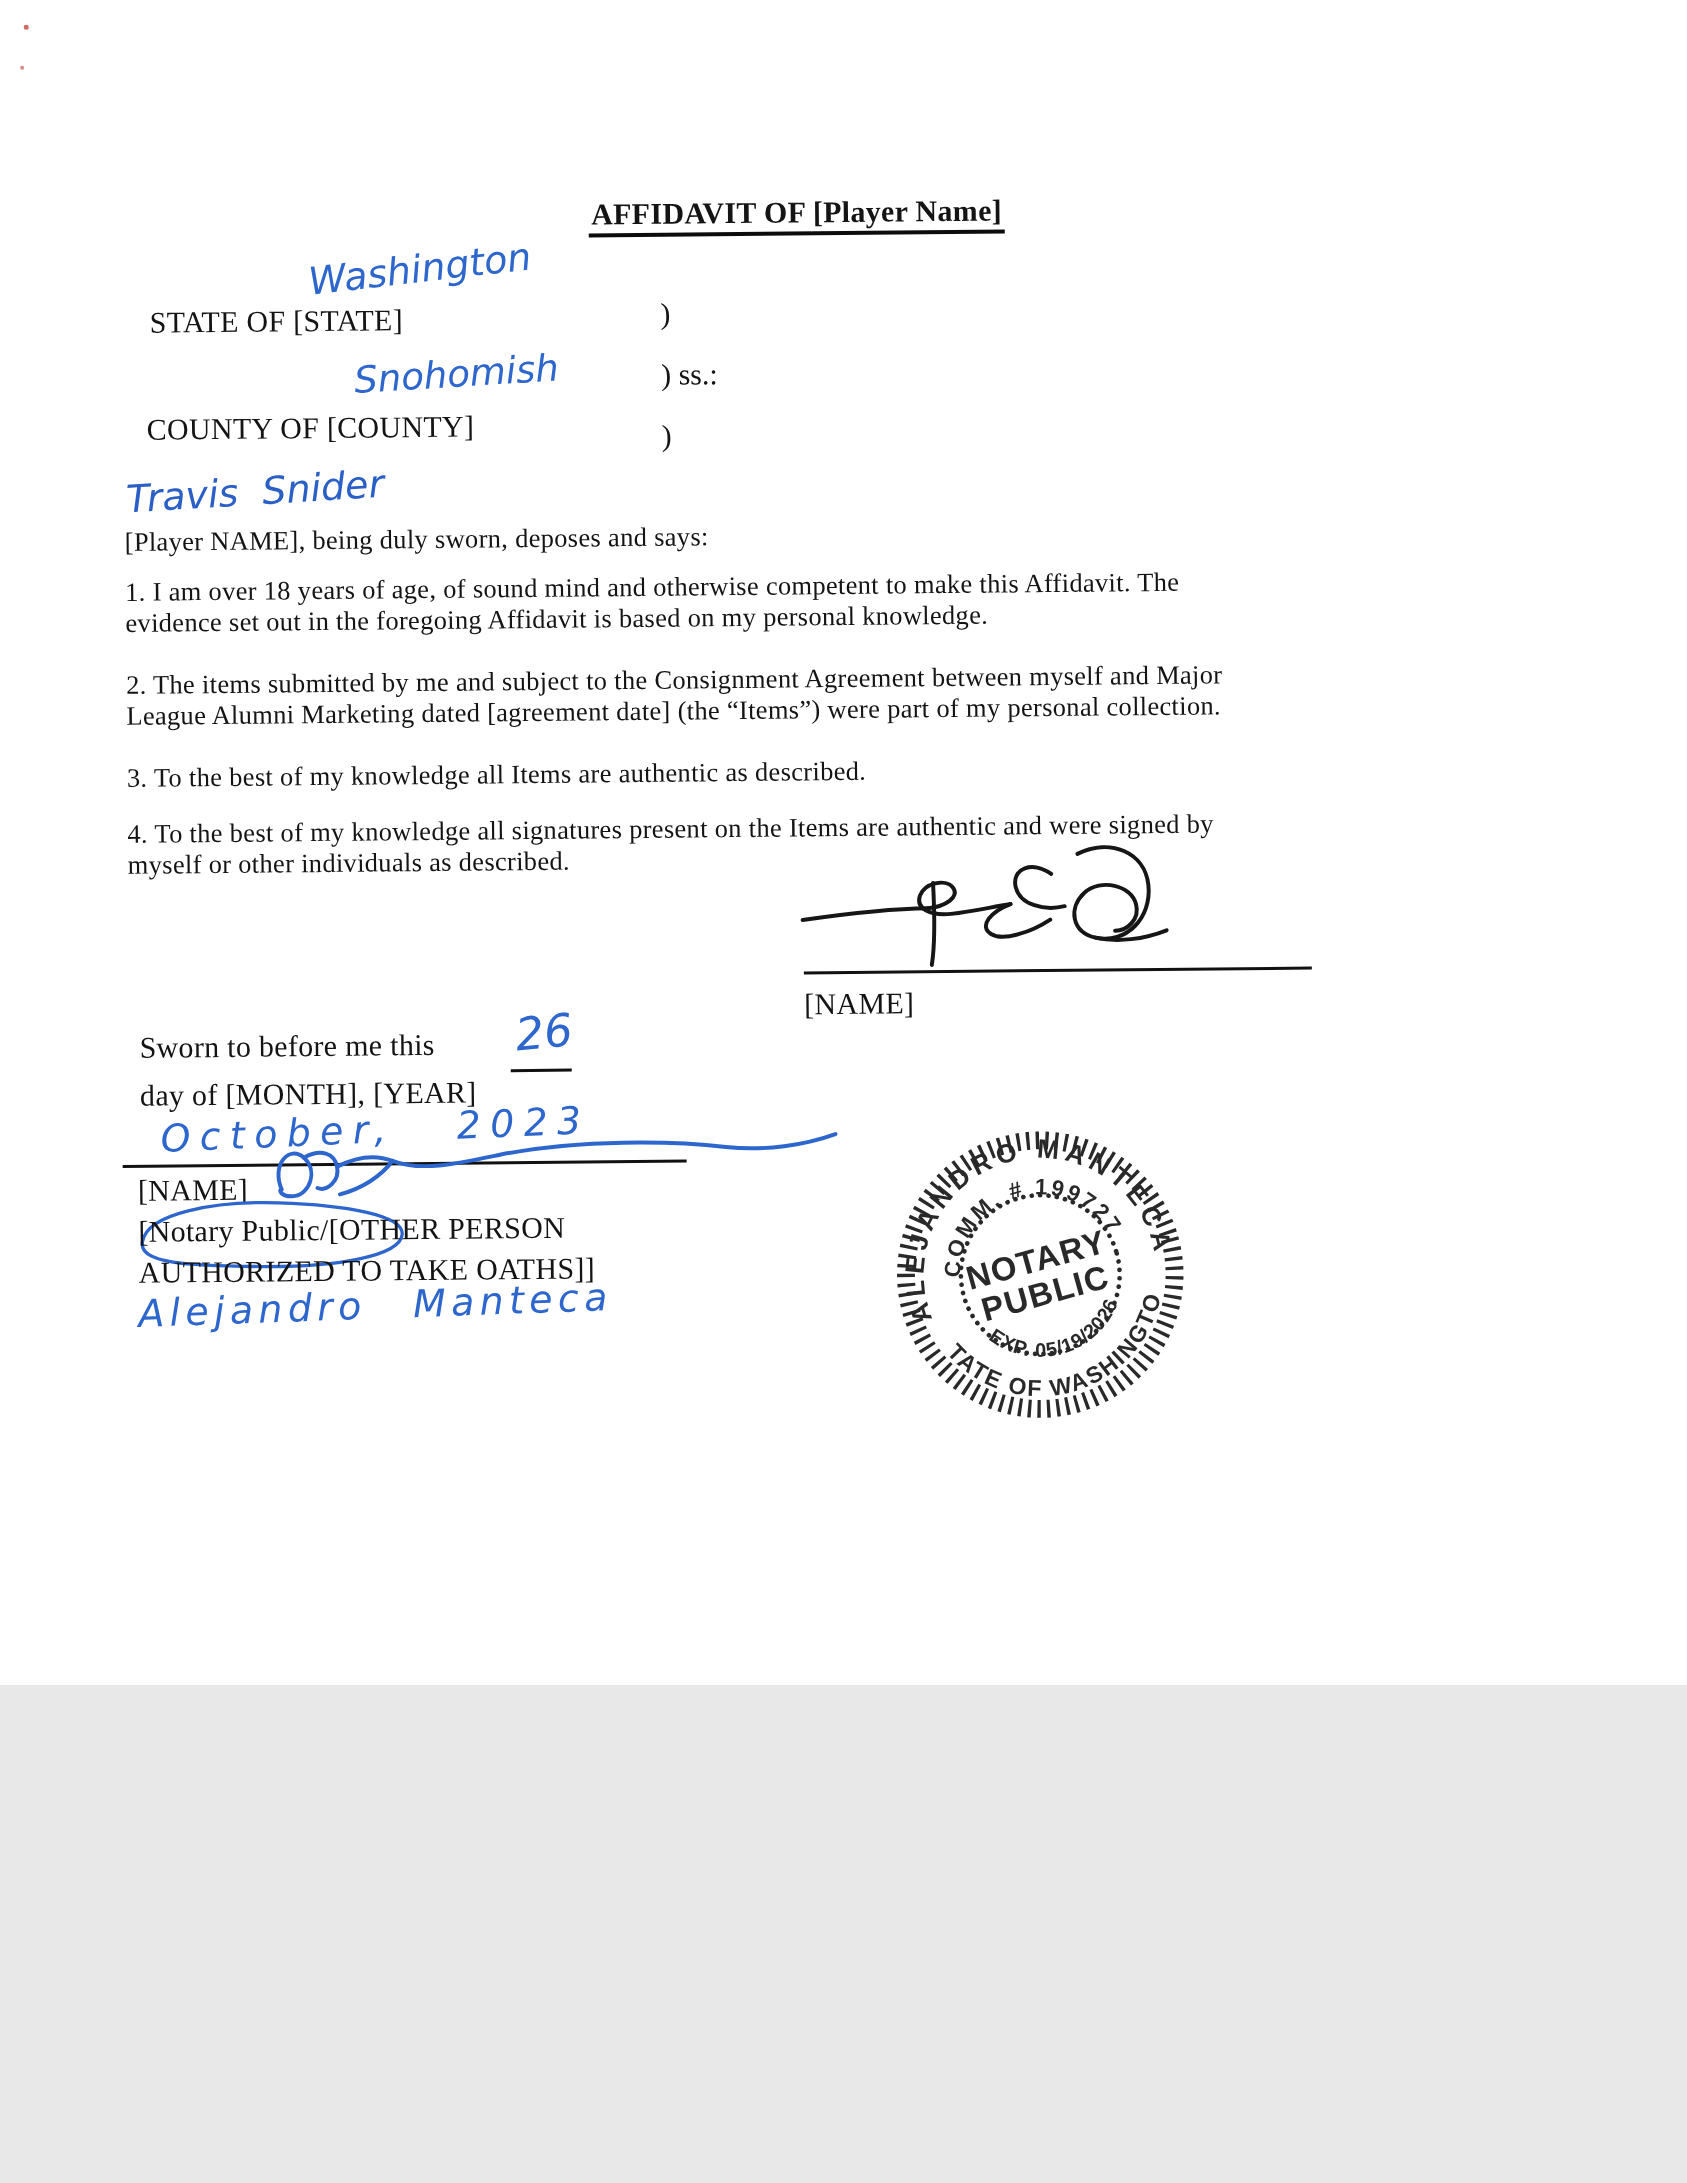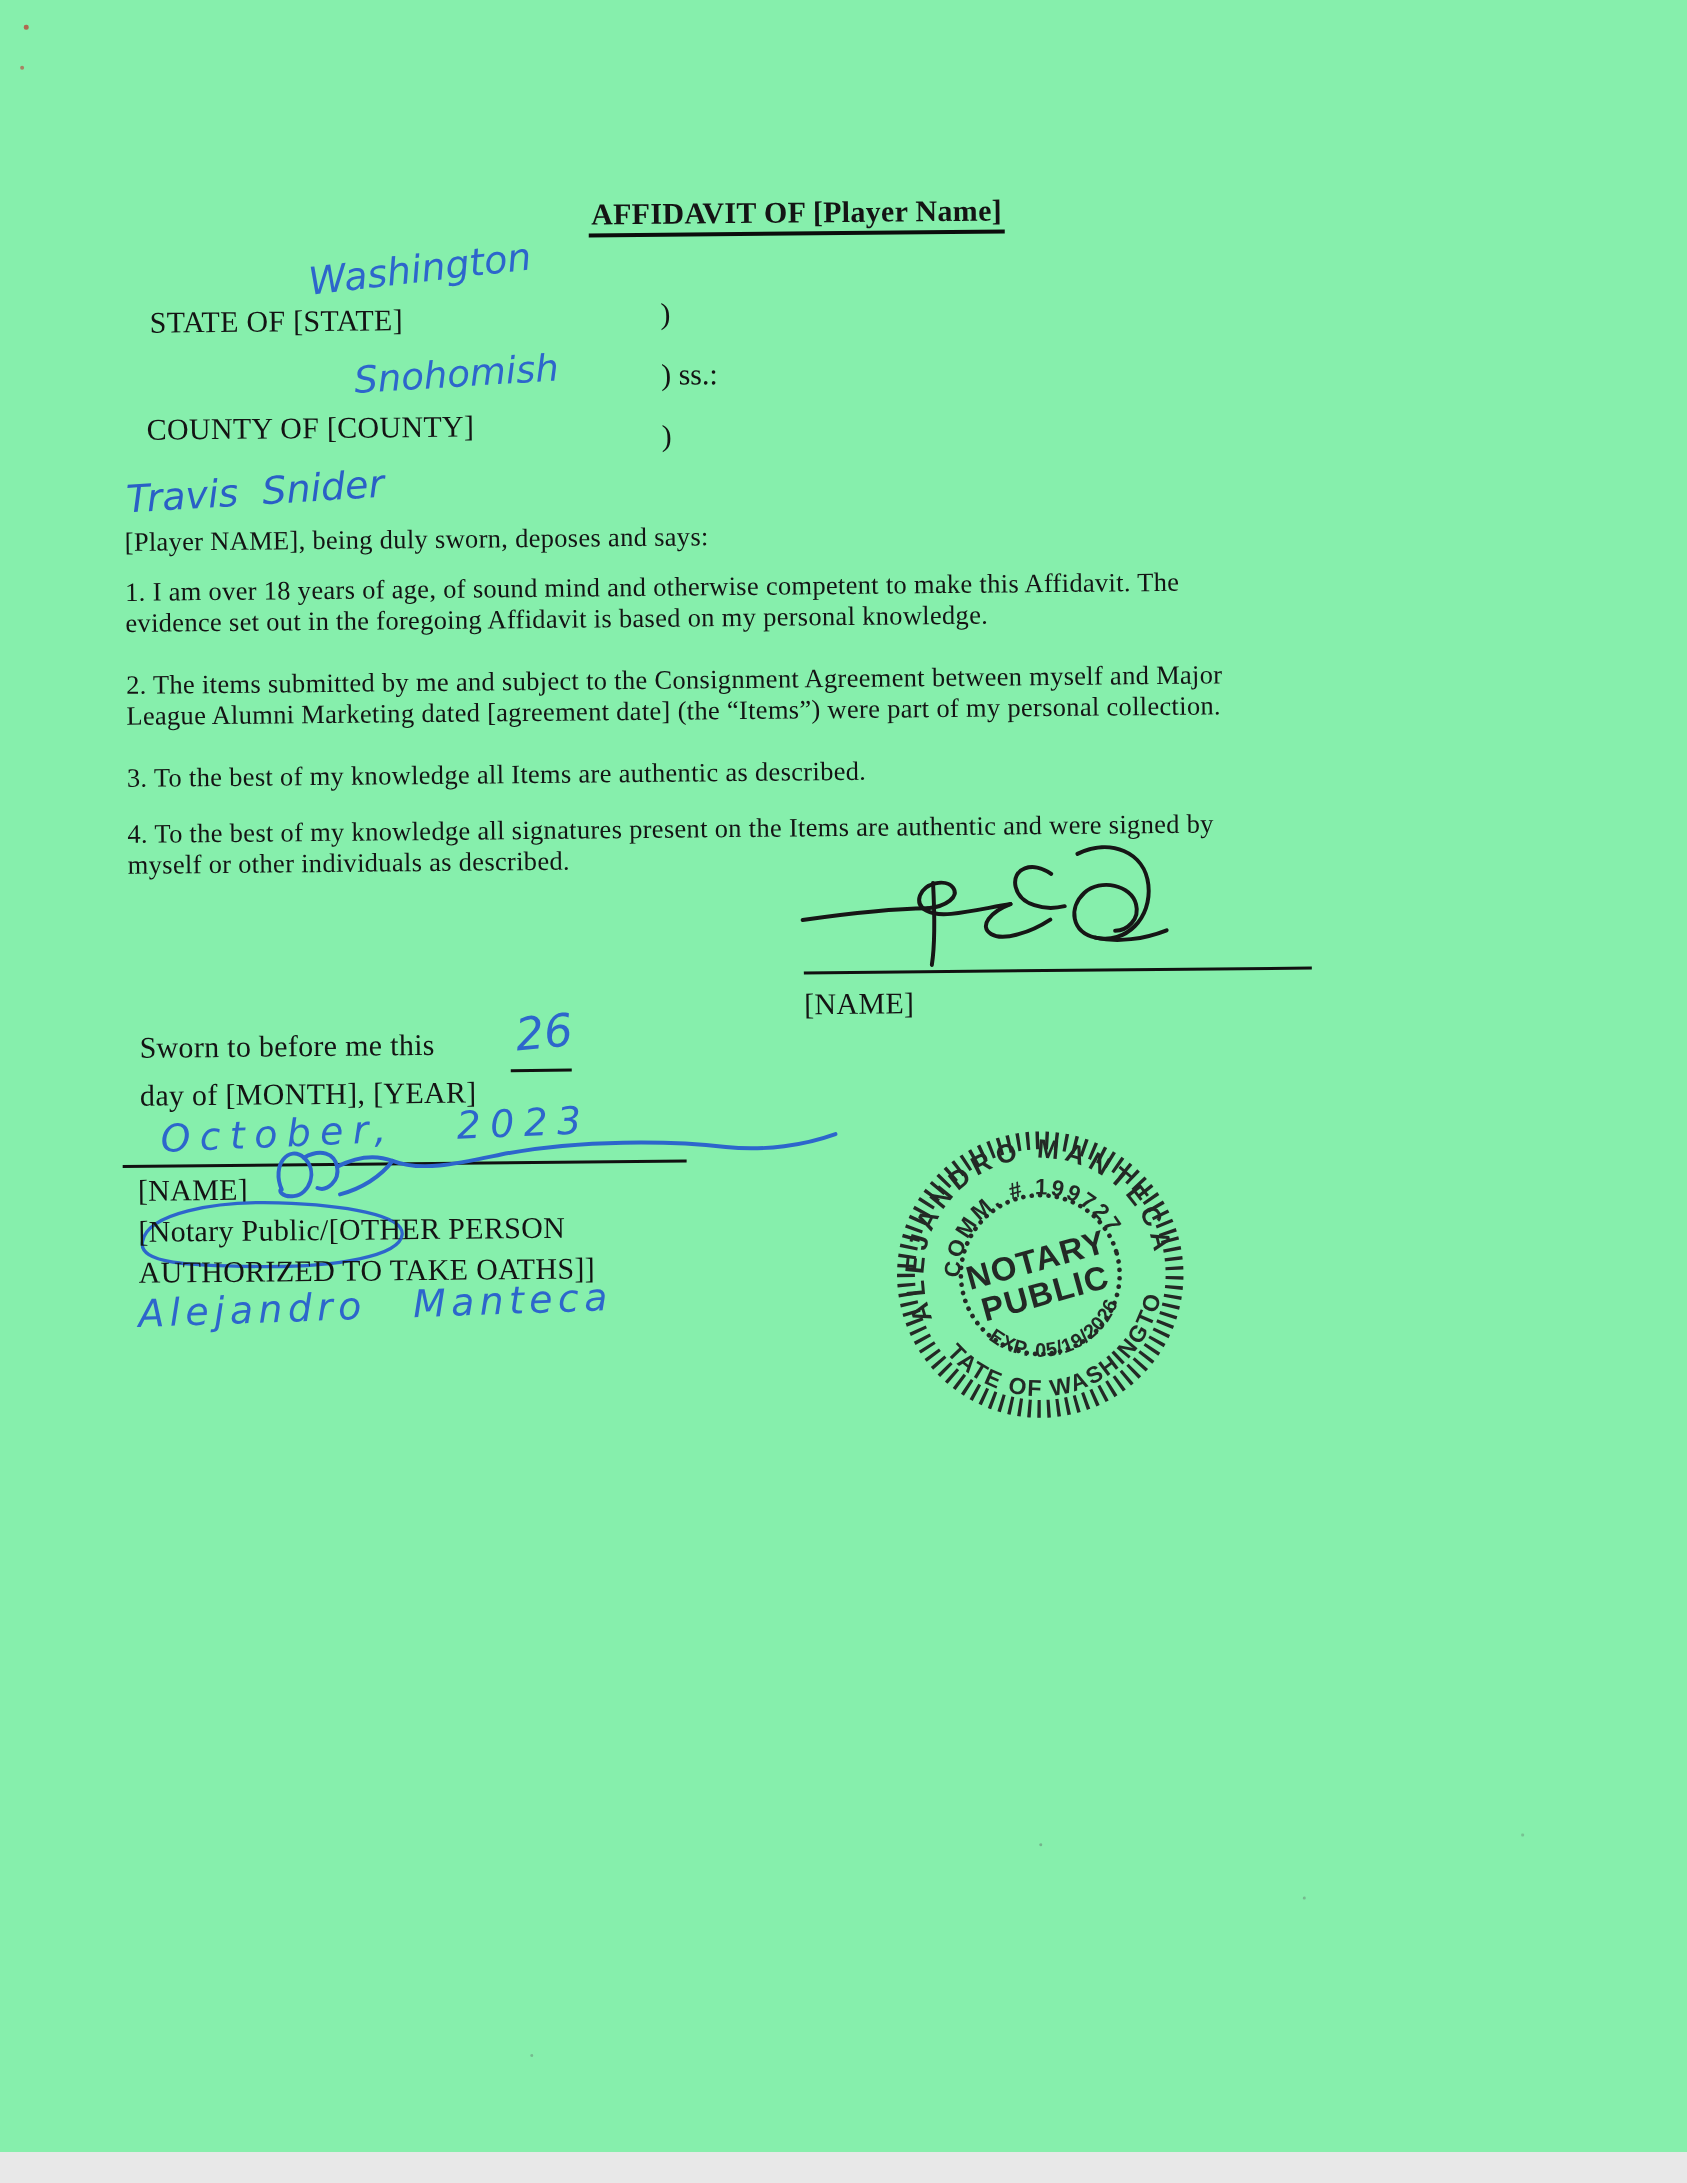--- a/index.html
+++ b/index.html
@@ -1,17 +1,17 @@
 <!DOCTYPE html>
 <html style="font-size:10.6px"><head>
 <meta charset="utf-8">
 <style>
   html,body{margin:0;padding:0;background:#e8e8e8;}
   .page{
-    position:relative; width:1687px; height:2152px; background:#86efac;
+    position:relative; width:1687px; height:1685px; background:#ffffff;
     overflow:hidden; font-family:"Liberation Serif", serif; color:#141414;
   }
   .tilt{position:absolute; left:0; top:0; width:1687px; height:2183px;
     transform:rotate(-0.55deg); transform-origin:844px 1092px;}
   .abs{position:absolute; white-space:nowrap;}
   .title{
     font-size:30px; font-weight:bold; letter-spacing:0.3px;
     border-bottom:4px solid #0c0c0c; padding:0 2.6px 2px 2.6px;
   }
   .venue{font-size:30px; letter-spacing:0.3px;}

